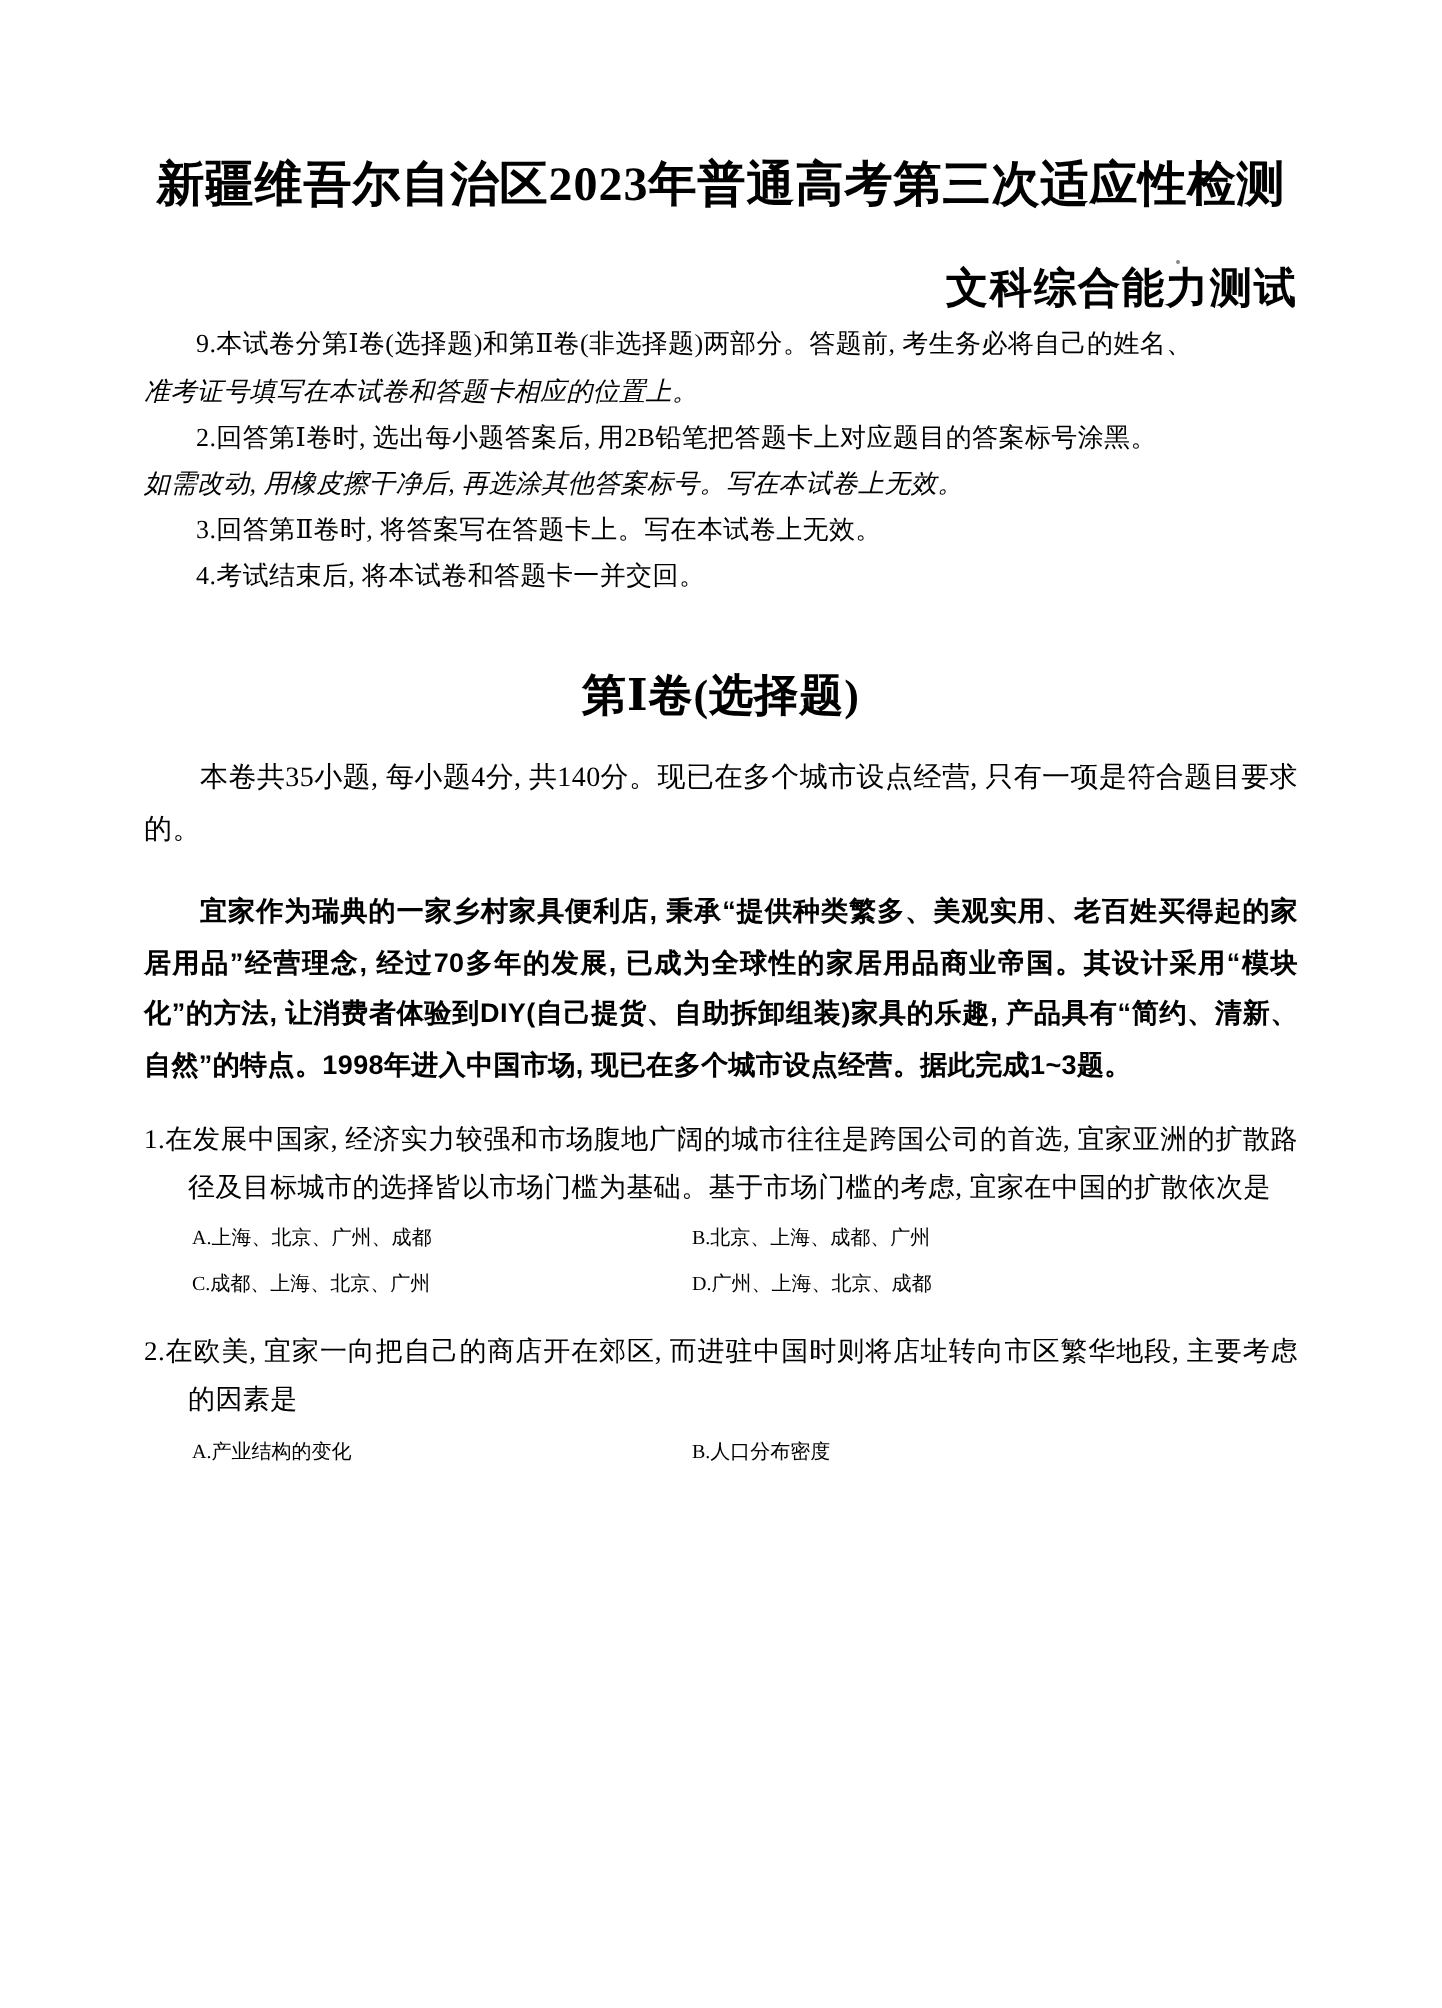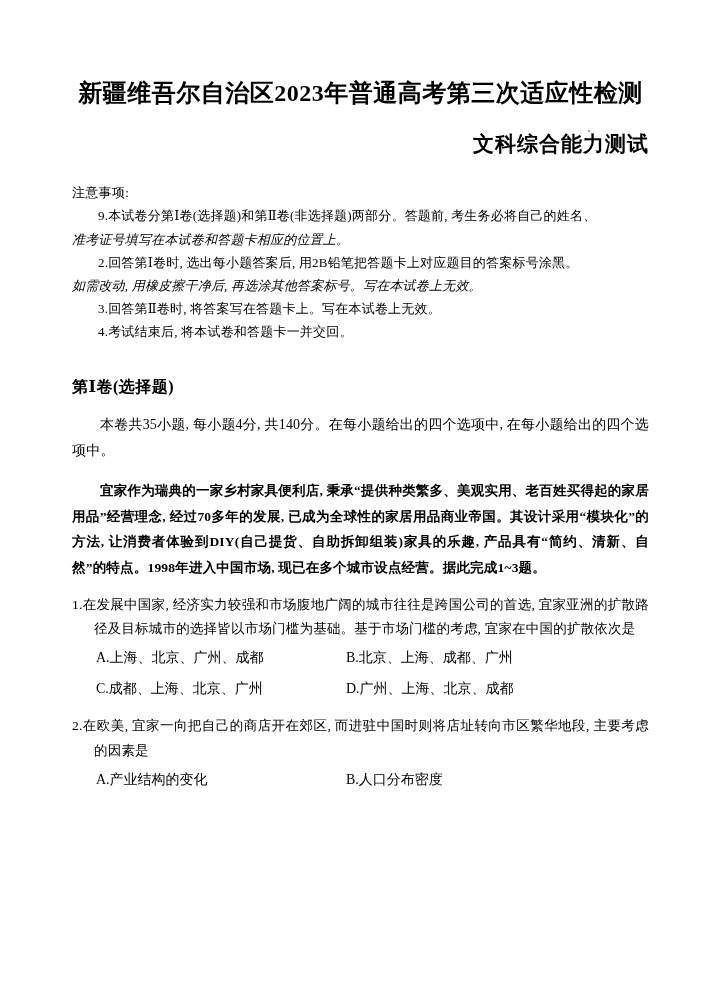--- a/index.html
+++ b/index.html
@@ -65,84 +65,84 @@
     letter-spacing: 0.2px;
   }
   .notice-item {
     text-indent: 26px;
   }
   .notice-cont {
     text-indent: 0;
     font-style: italic;
   }
   .section-title {
-    font-size: 16px;
+    text-align: center;
+    font-size: 22px;
     font-weight: bold;
     margin-top: 34px;
     letter-spacing: 0.5px;
   }
   .para {
     font-size: 14px;
     line-height: 1.85;
     margin-top: 14px;
     text-indent: 28px;
     text-align: justify;
     letter-spacing: 0.2px;
   }
   .para-bold {
-    font-family: Liberation Serif, serif;
+    font-family: Liberation Sans, sans-serif;
     font-weight: bold;
     font-size: 13.5px;
     line-height: 1.9;
   }
   .question {
     font-size: 13.5px;
     line-height: 1.8;
     margin-top: 12px;
     text-align: justify;
     letter-spacing: 0.2px;
   }
   .q-body {
     display: block;
     padding-left: 22px;
     text-indent: -22px;
   }
   .options-row {
     display: flex;
-    font-size: 14px;
+    font-size: 10px;
     line-height: 1.9;
     margin-top: 4px;
     padding-left: 24px;
   }
   .opt-a { width: 250px; }
   .opt-b { width: 250px; }
 </style>
 </head>
 <body>
 
 <div class="page">
 
   <div class="top-dot"></div>
 
   <div class="title-main">新疆维吾尔自治区2023年普通高考第三次适应性检测</div>
   <div class="title-sub">文科综合能力测试</div>
 
-  <div class="notice-heading">注意事项:</div>
   <div class="notice-list">
     <div class="notice-item">9.本试卷分第Ⅰ卷(选择题)和第Ⅱ卷(非选择题)两部分。答题前, 考生务必将自己的姓名、</div>
     <div class="notice-cont">准考证号填写在本试卷和答题卡相应的位置上。</div>
     <div class="notice-item">2.回答第Ⅰ卷时, 选出每小题答案后, 用2B铅笔把答题卡上对应题目的答案标号涂黑。</div>
     <div class="notice-cont">如需改动, 用橡皮擦干净后, 再选涂其他答案标号。写在本试卷上无效。</div>
     <div class="notice-item">3.回答第Ⅱ卷时, 将答案写在答题卡上。写在本试卷上无效。</div>
     <div class="notice-item">4.考试结束后, 将本试卷和答题卡一并交回。</div>
   </div>
 
   <div class="section-title">第Ⅰ卷(选择题)</div>
 
-  <div class="para">本卷共35小题, 每小题4分, 共140分。在每小题给出的四个选项中, 在每小题给出的四个选项中。</div>
+  <div class="para">本卷共35小题, 每小题4分, 共140分。现已在多个城市设点经营, 只有一项是符合题目要求的。</div>
 
   <div class="para para-bold">宜家作为瑞典的一家乡村家具便利店, 秉承“提供种类繁多、美观实用、老百姓买得起的家居用品”经营理念, 经过70多年的发展, 已成为全球性的家居用品商业帝国。其设计采用“模块化”的方法, 让消费者体验到DIY(自己提货、自助拆卸组装)家具的乐趣, 产品具有“简约、清新、自然”的特点。1998年进入中国市场, 现已在多个城市设点经营。据此完成1~3题。</div>
 
   <div class="question">
     <span class="q-body"><span>1.</span><span>在发展中国家, 经济实力较强和市场腹地广阔的城市往往是跨国公司的首选, 宜家亚洲的扩散路径及目标城市的选择皆以市场门槛为基础。基于市场门槛的考虑, 宜家在中国的扩散依次是</span></span>
   </div>
   <div class="options-row">
     <span class="opt-a">A.上海、北京、广州、成都</span>
     <span class="opt-b">B.北京、上海、成都、广州</span>
   </div>

